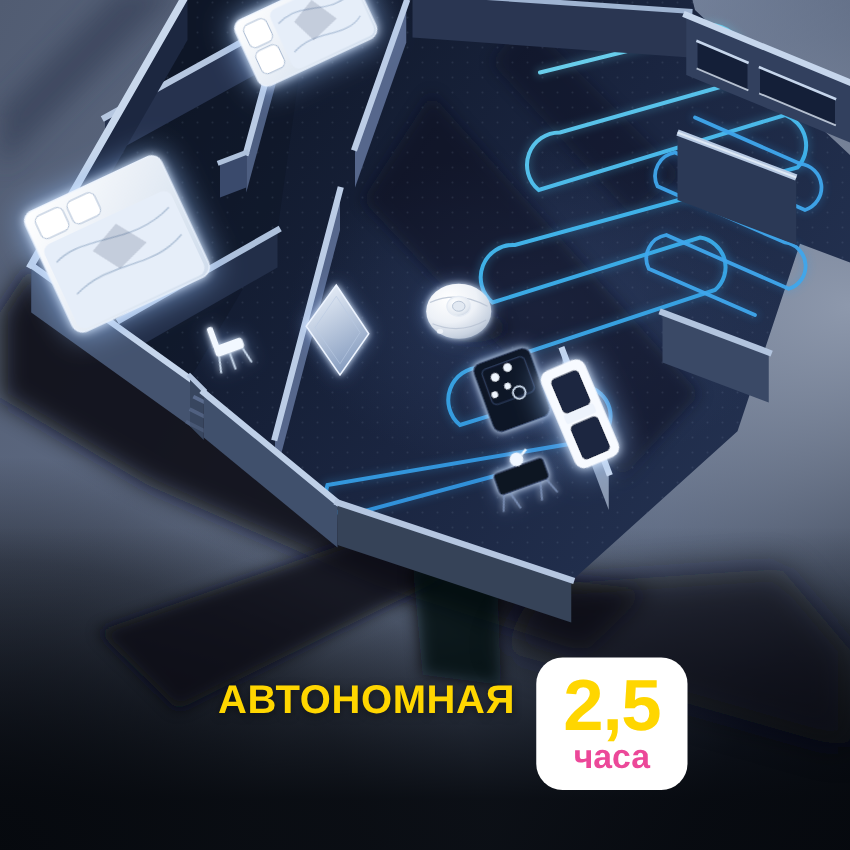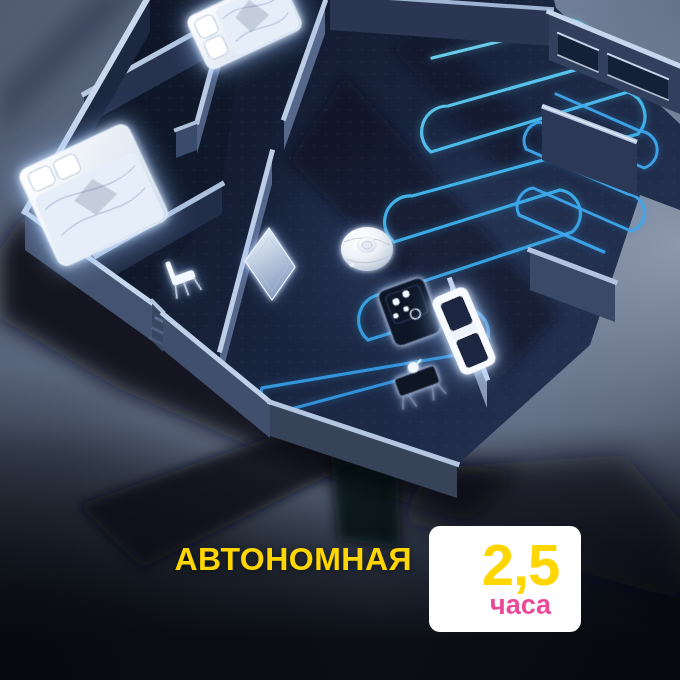--- a/index.html
+++ b/index.html
@@ -14,21 +14,21 @@
   }
   .scene{position:absolute;left:0;top:0;}
   .caption{
     position:absolute;top:540px;right:268px;text-align:right;
     color:#FFD600;font-weight:bold;font-size:32px;line-height:38px;
     letter-spacing:.5px;white-space:nowrap;
     text-shadow:0 2px 7px rgba(0,0,0,.5);
   }
   .badge{
     position:absolute;left:429px;top:526px;width:121px;height:106px;
-    background:#FFFFFF;border-radius:11px;text-align:center;padding-left:31px;
+    background:#FFFFFF;border-radius:21px;text-align:center;
   }
   .badge-value{
     color:#FFD600;font-weight:bold;font-size:58px;line-height:62px;
     margin-top:8px;letter-spacing:-1px;
   }
   .badge-unit{
     color:#ec4899;font-size:27px;line-height:26px;margin-top:-4px;font-weight:bold;
   }
 </style>
 </head>

